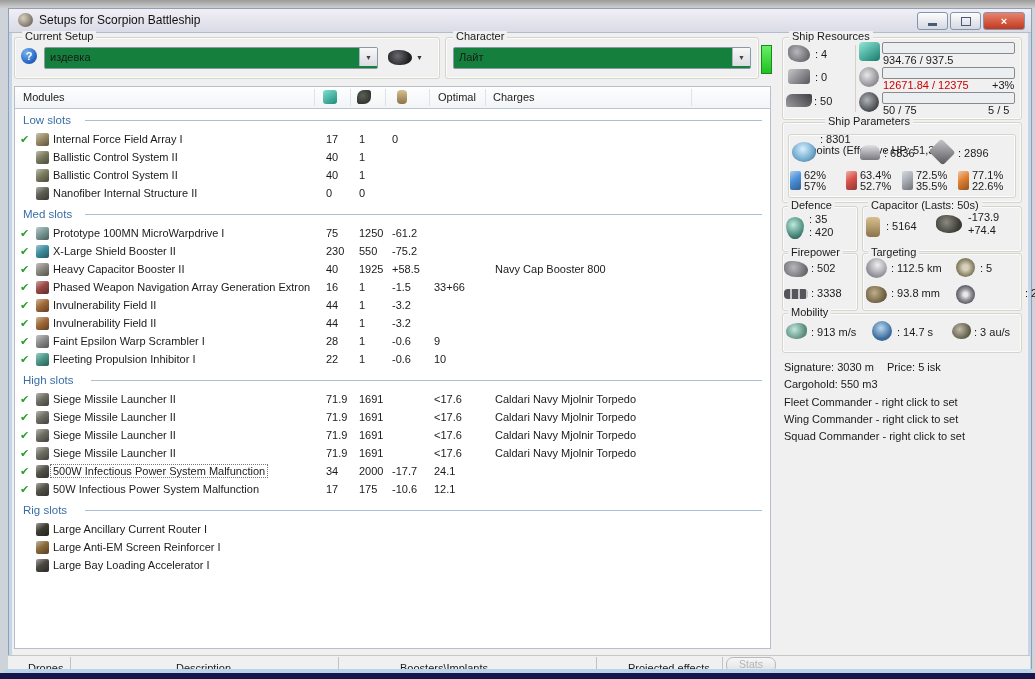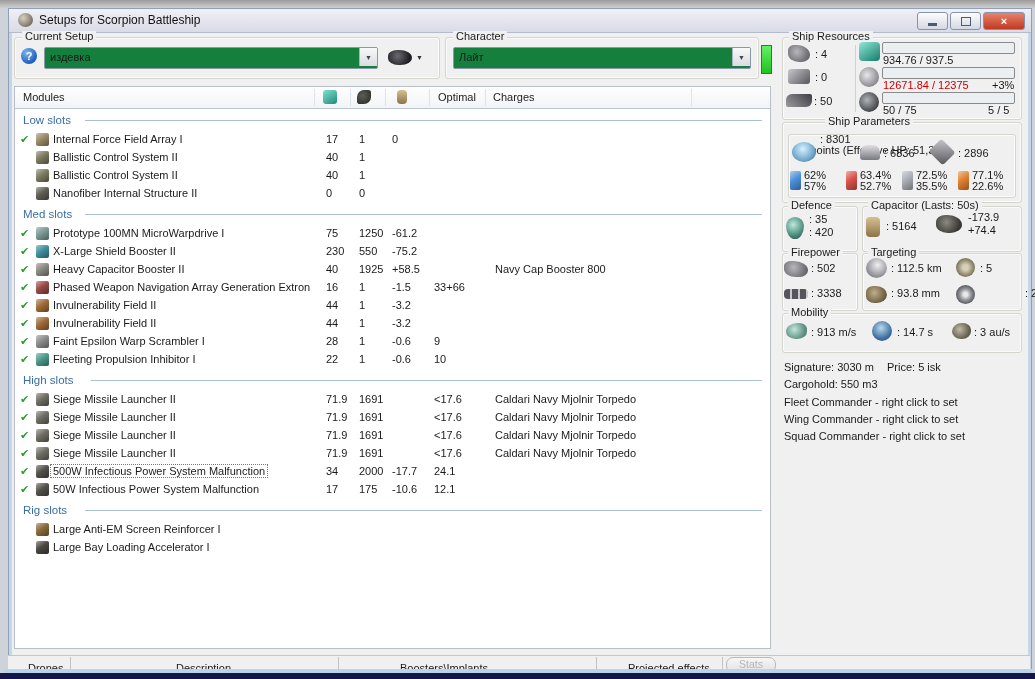--- a/index.html
+++ b/index.html
@@ -279,20 +279,24 @@
           <span class="col c-cpu">17</span>
           <span class="col c-pg">175</span>
           <span class="col c-cap">-10.6</span>
           <span class="col c-opt">12.1</span>
         </div>
         <div class="mod-section">
           <span class="sec-title">Rig slots</span>
           <span class="sec-line" style="left: 69.8px;"></span>
         </div>
         <div class="mod-row">
+          <span class="mod-icon" style="background: linear-gradient(145deg, rgba(255, 255, 255, 0.5), rgba(255, 255, 255, 0) 45%, rgba(0, 0, 0, 0.4)), rgb(60, 60, 50);"></span>
+          <span class="mod-name">Large Ancillary Current Router I</span>
+        </div>
+        <div class="mod-row">
           <span class="mod-icon" style="background: linear-gradient(145deg, rgba(255, 255, 255, 0.5), rgba(255, 255, 255, 0) 45%, rgba(0, 0, 0, 0.4)), rgb(138, 106, 58);"></span>
           <span class="mod-name">Large Anti-EM Screen Reinforcer I</span>
         </div>
         <div class="mod-row">
           <span class="mod-icon" style="background: linear-gradient(145deg, rgba(255, 255, 255, 0.5), rgba(255, 255, 255, 0) 45%, rgba(0, 0, 0, 0.4)), rgb(74, 70, 64);"></span>
           <span class="mod-name">Large Bay Loading Accelerator I</span>
         </div>
       </div>
   </div>
 

